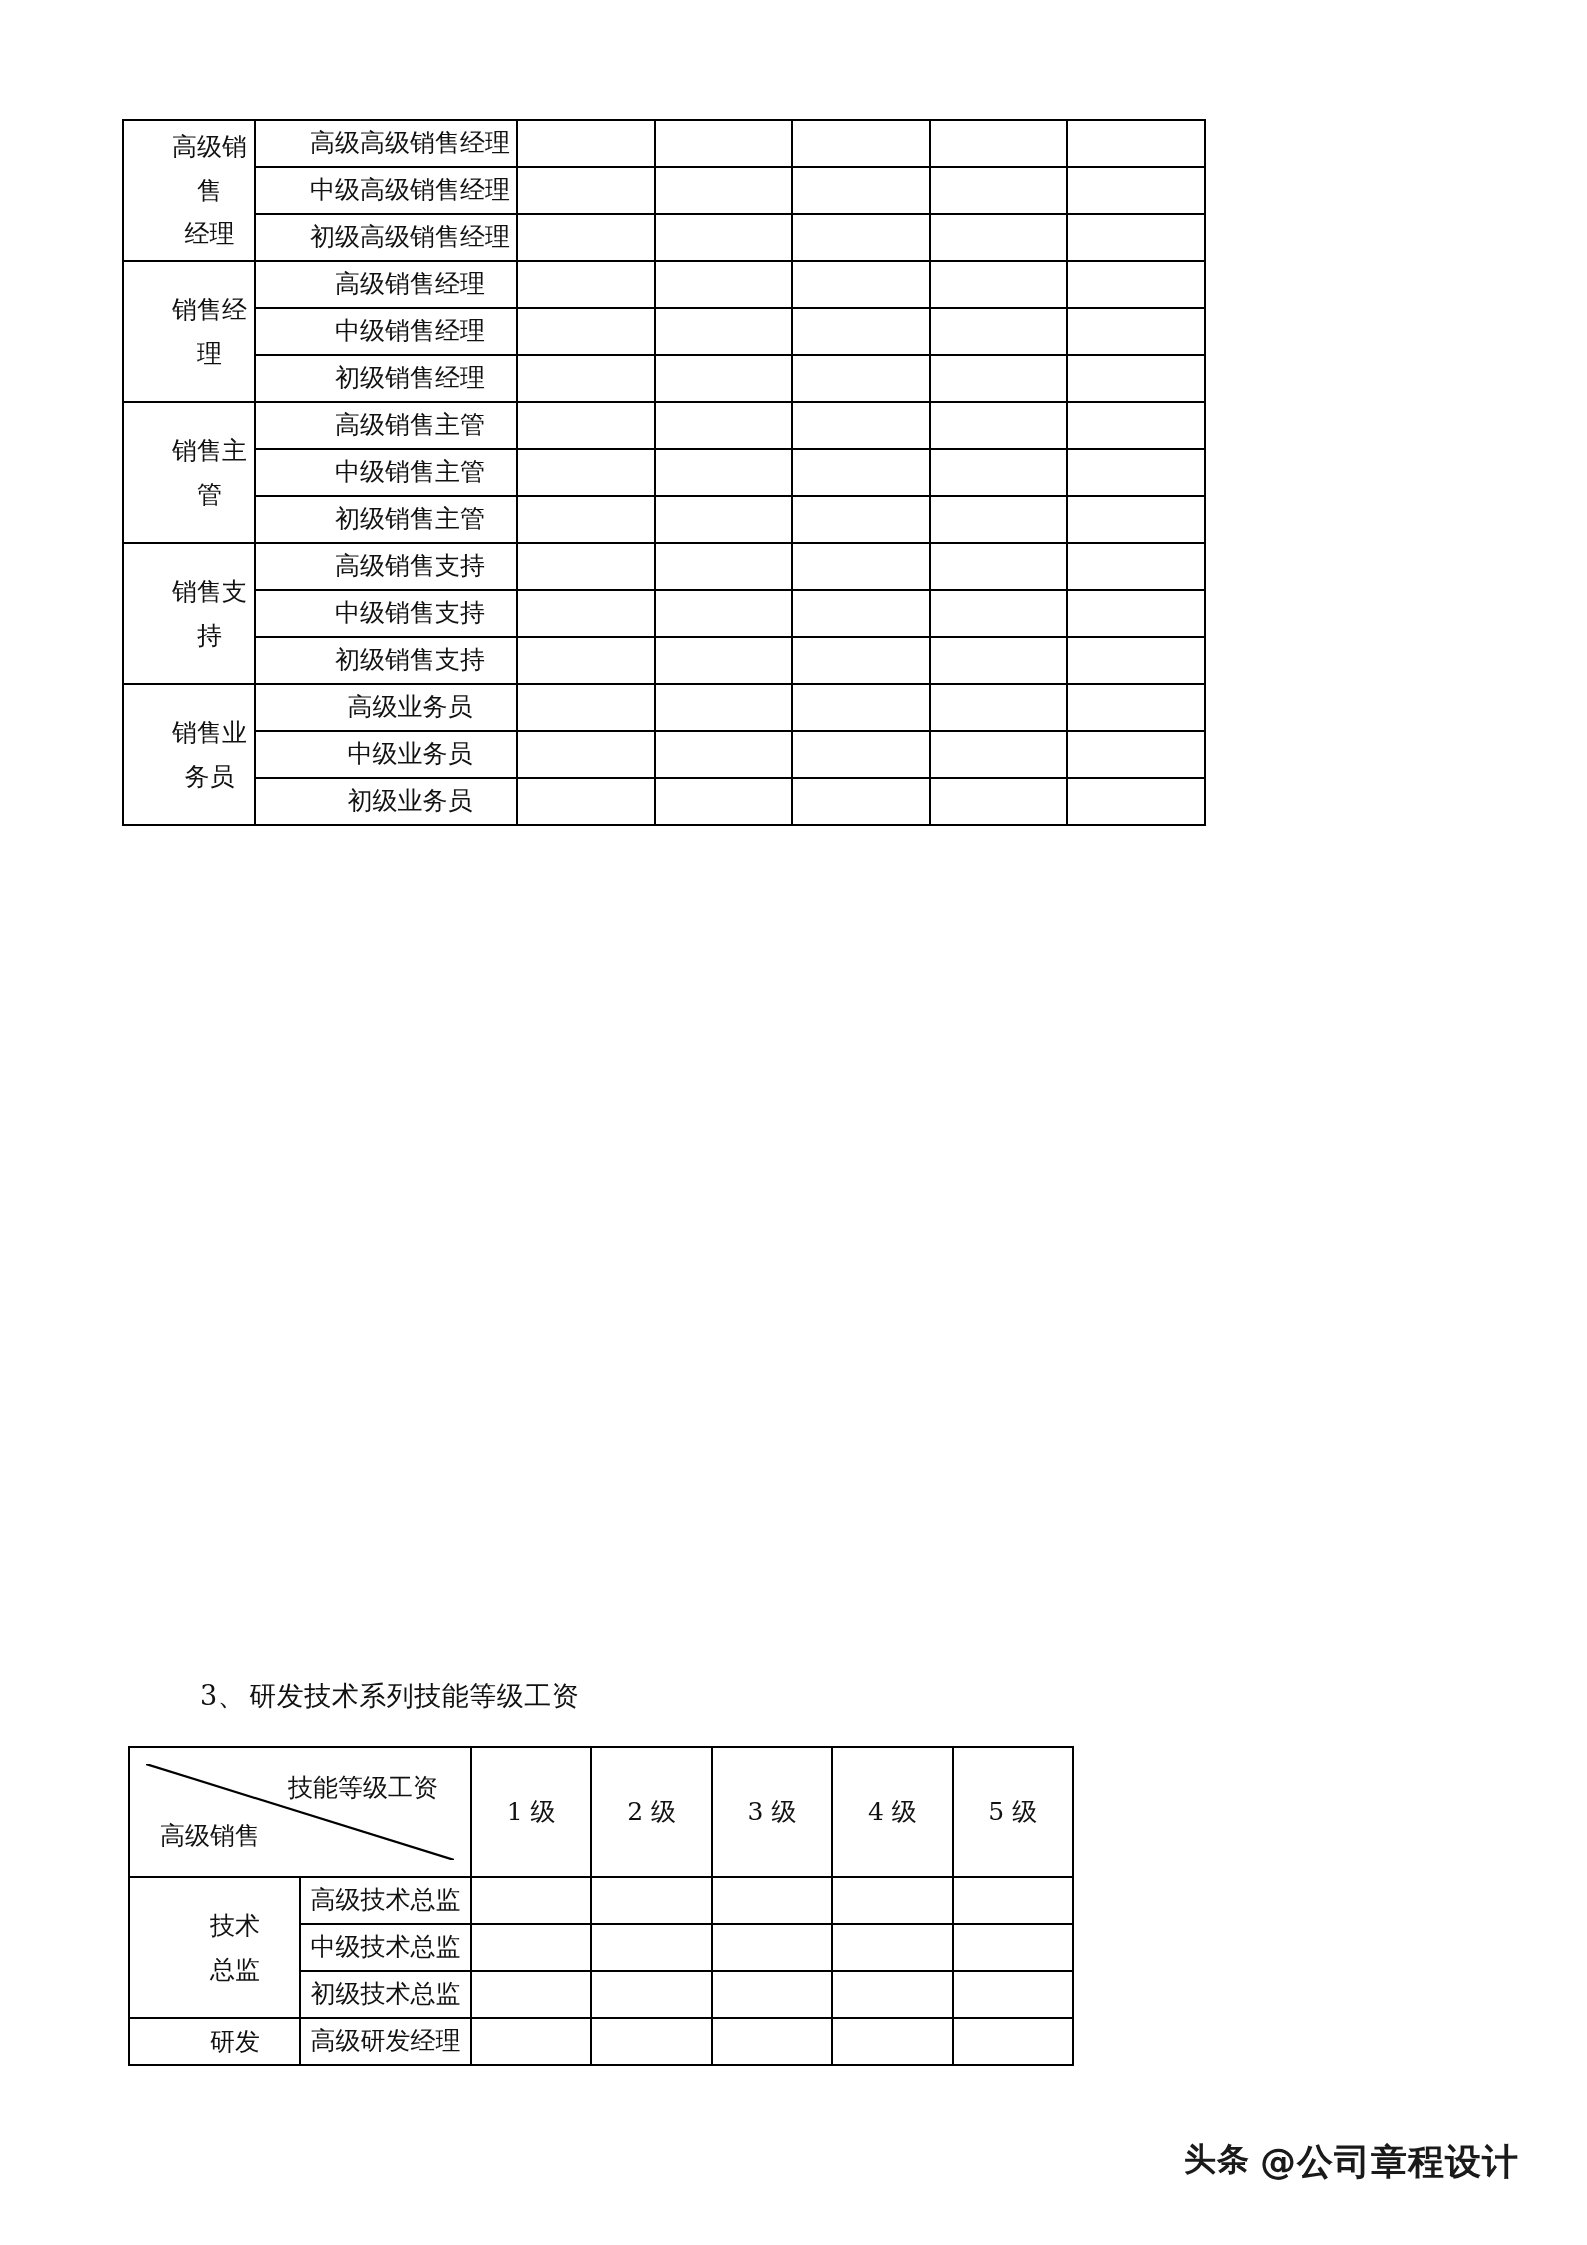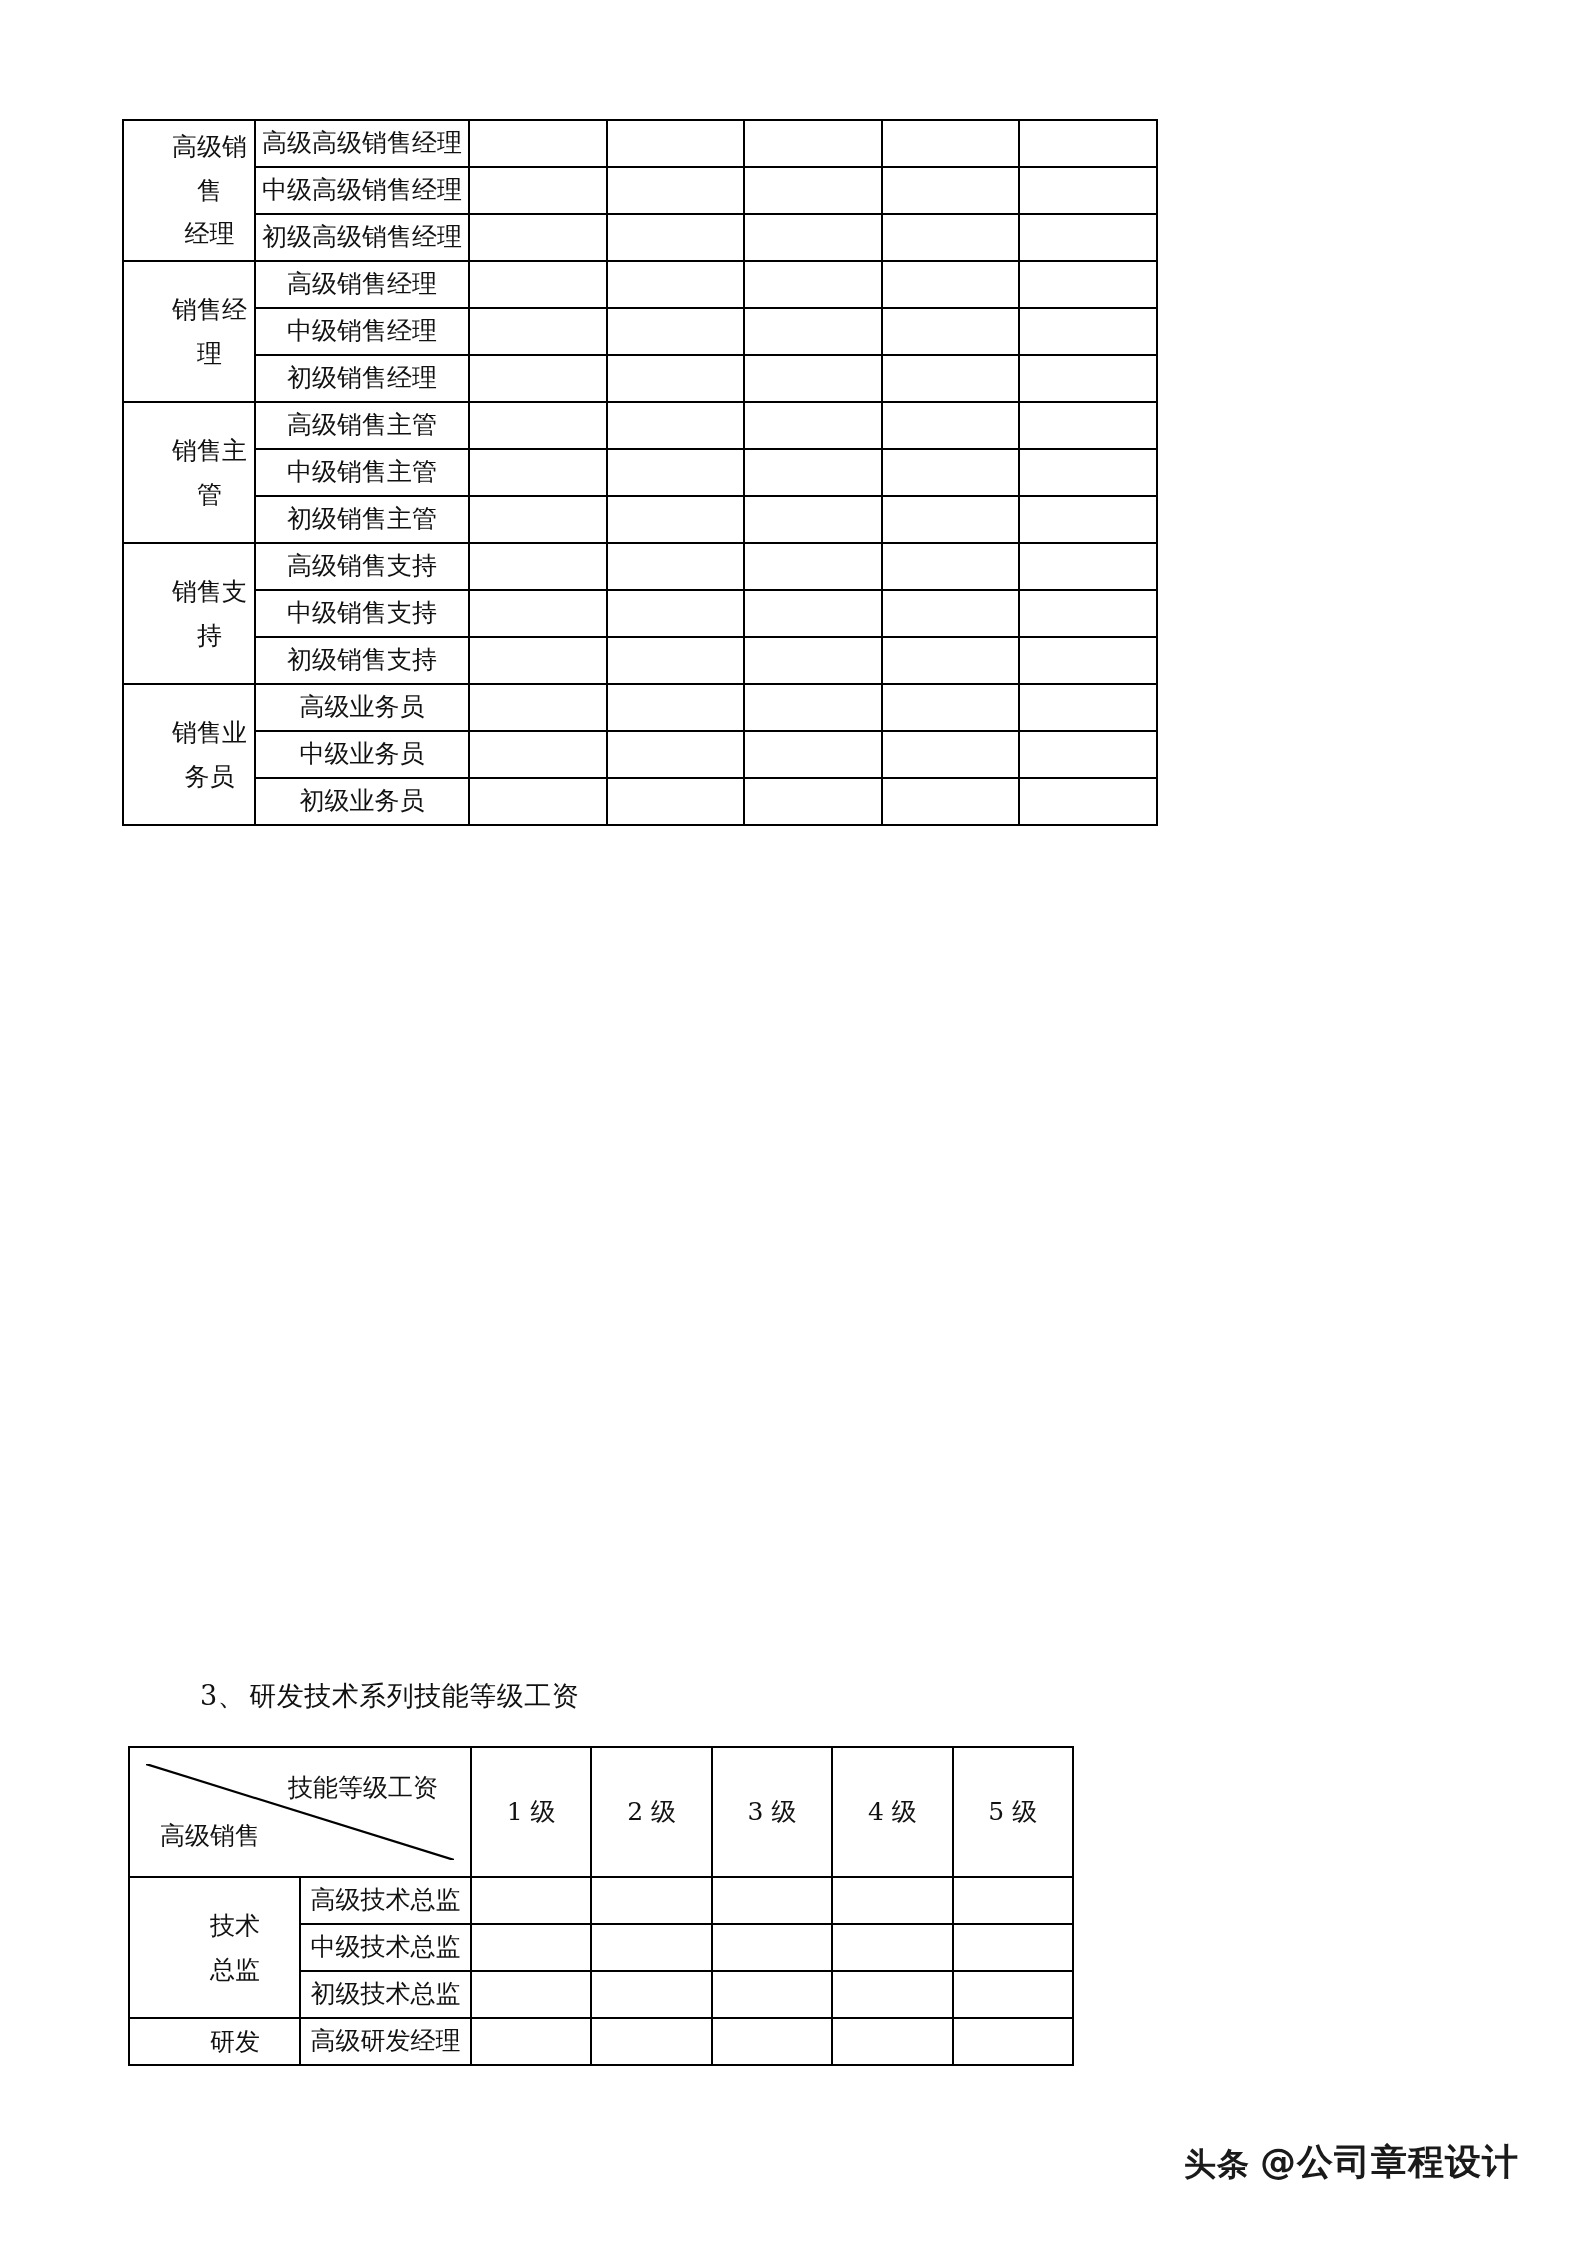--- a/index.html
+++ b/index.html
@@ -46,20 +46,21 @@
   #table-sales {
     left: 122px;
     top: 119px;
     width: 884px;
   }
   #table-sales td.group-cell {
     width: 130px;
   }
   #table-sales td.title-cell {
     width: 212px;
+    padding-left: 48px;
   }
   #table-sales td.data-cell {
     width: 135.5px;
   }
   #table-sales td {
     height: 45px;
   }
   .group-cell .stack {
     display: block;
     line-height: 1.75;
@@ -133,21 +134,21 @@
     font-size: 25px;
     white-space: nowrap;
   }
 
   
   .watermark {
     position: absolute;
     right: 68px;
     top: 2138px;
     display: flex;
-    align-items: flex-end;
+    align-items: flex-start;
     gap: 10px;
     font-family: "DejaVu Sans", "Liberation Sans", sans-serif;
   }
   .watermark .wm-logo {
     font-size: 32px;
     font-weight: 700;
     letter-spacing: 1px;
     color: #1a1a1a;
   }
   .watermark .wm-text {

